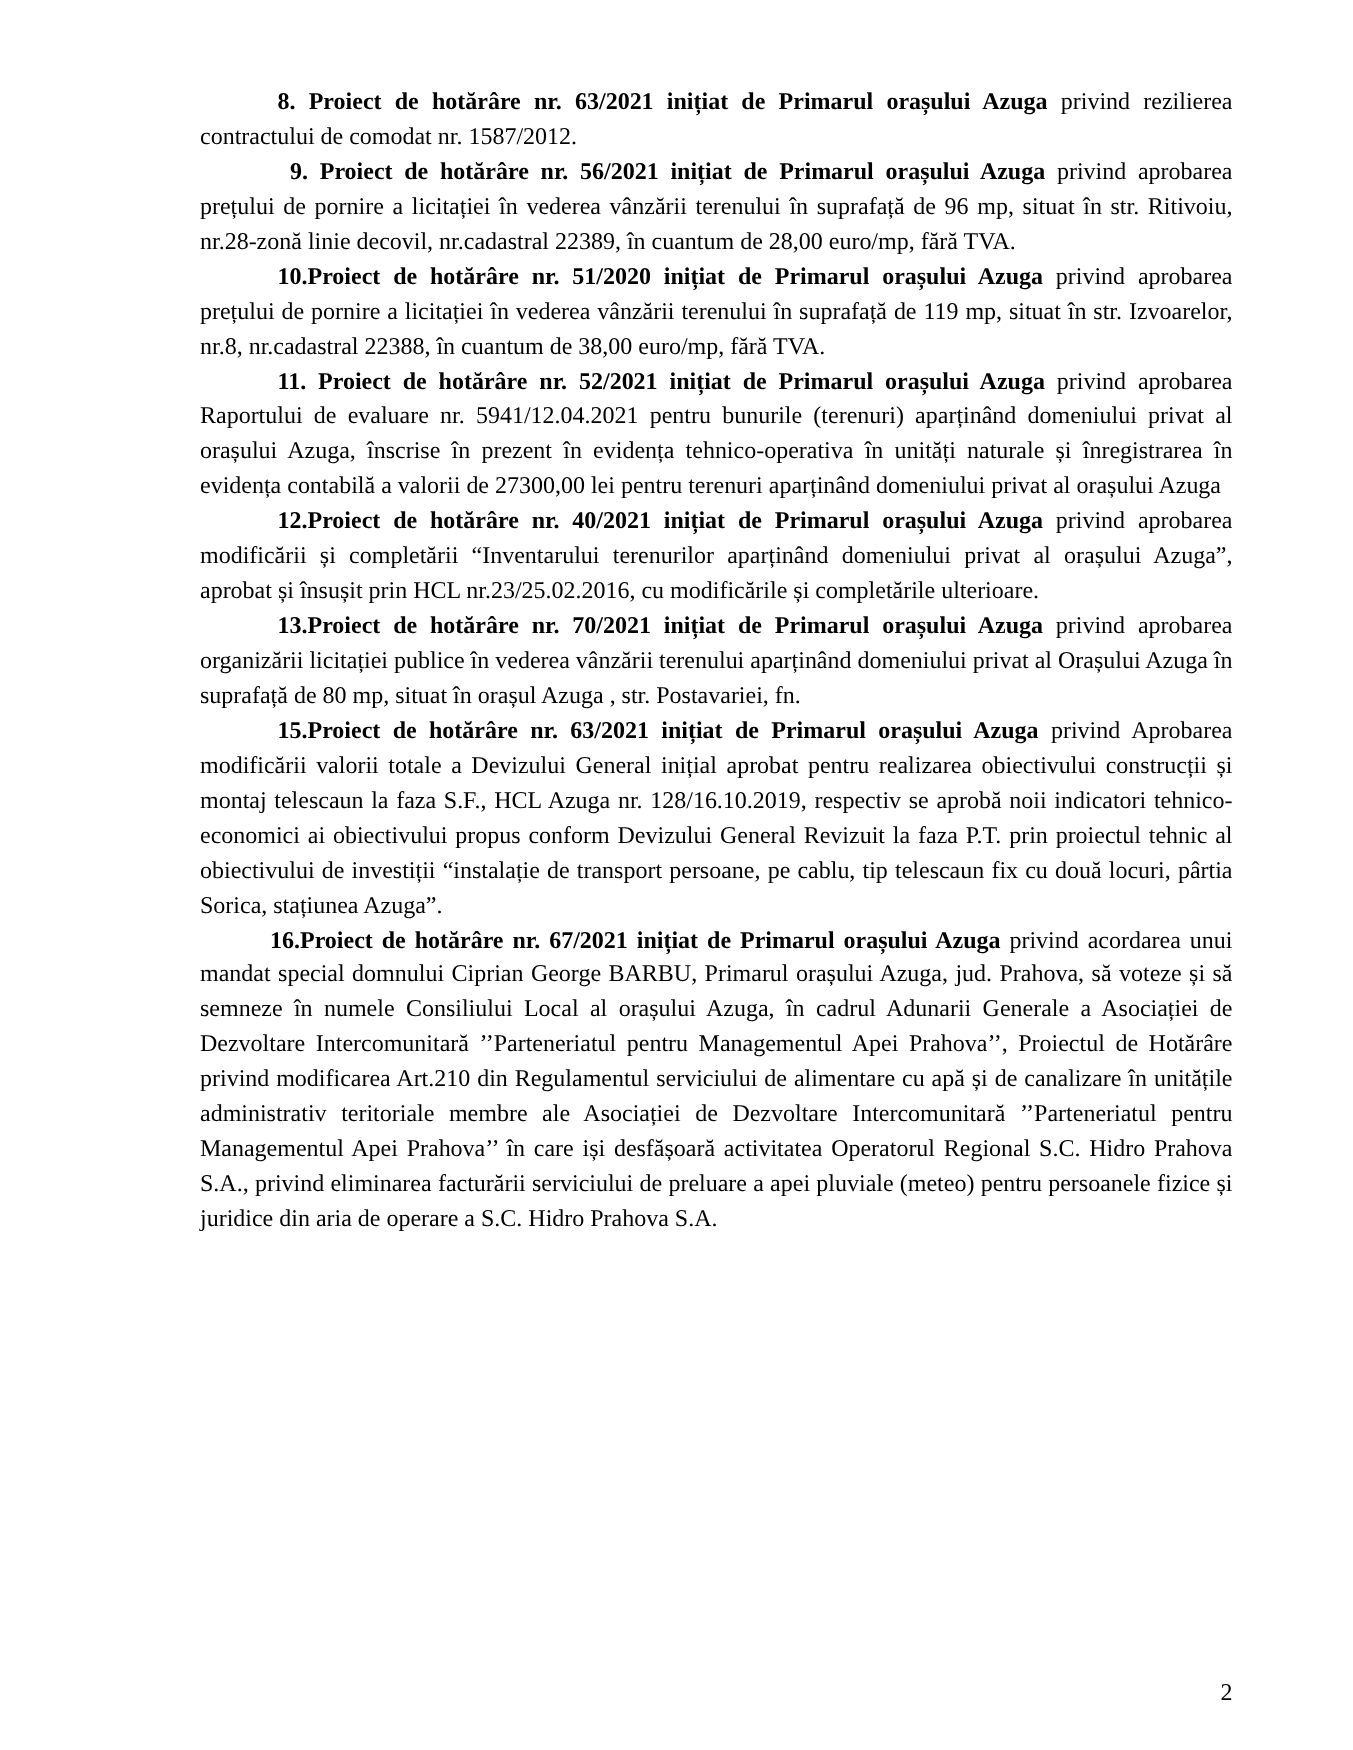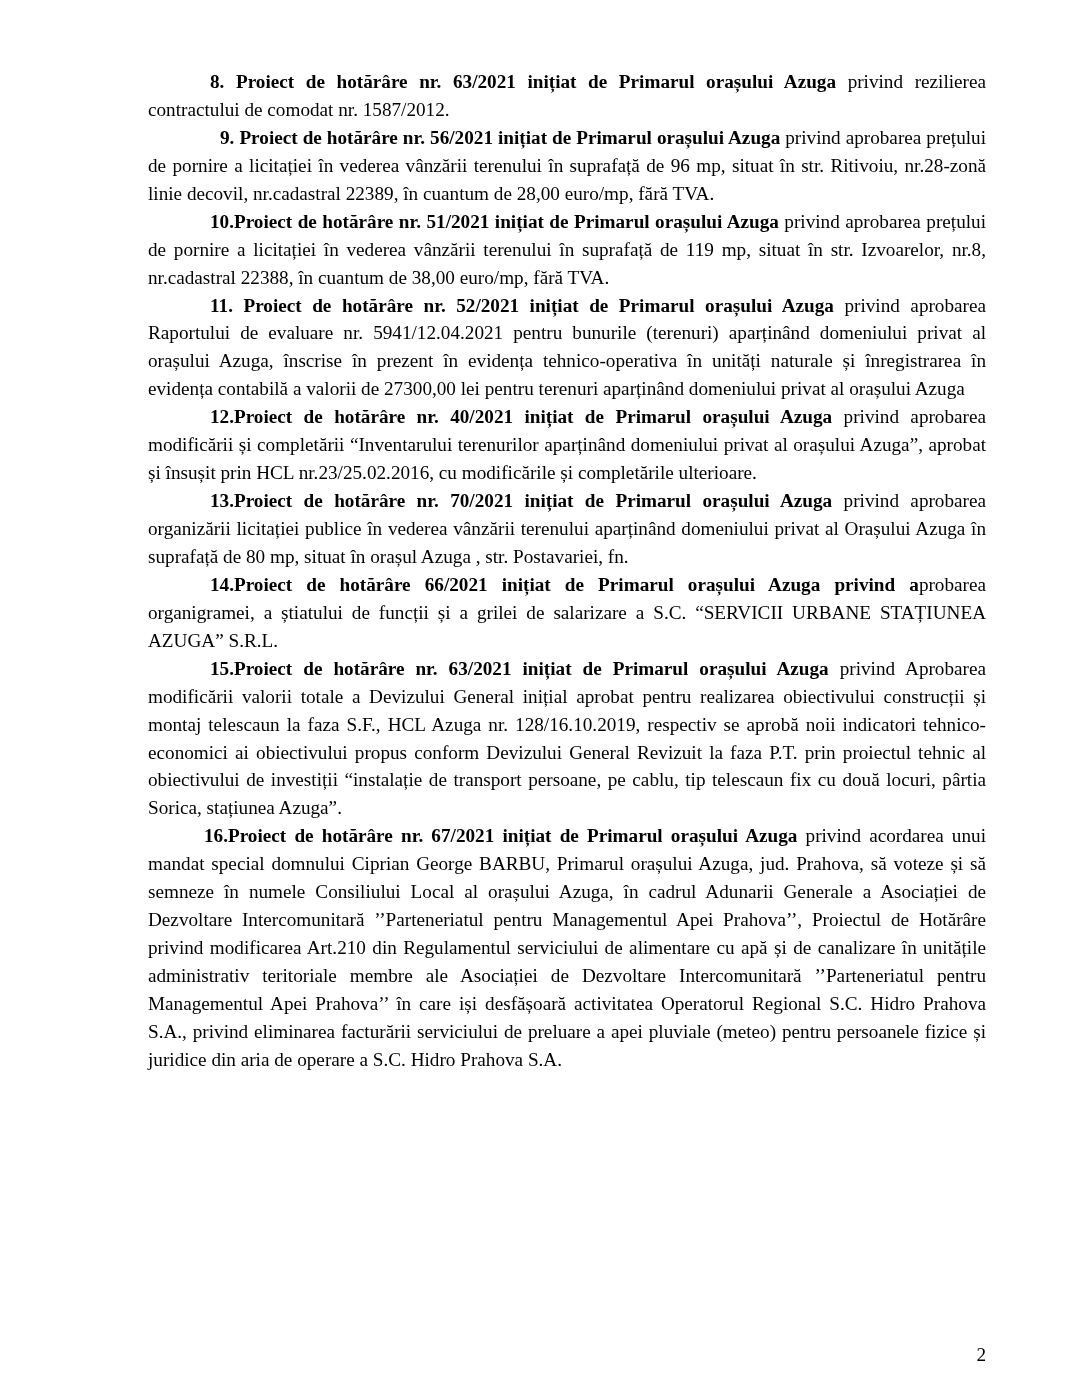--- a/index.html
+++ b/index.html
@@ -18,20 +18,21 @@
     background: #ffffff;
     box-sizing: border-box;
     padding: 68px 96px 40px 148px;
     overflow: hidden;
   }
   .doc-body {
     font-size: 19.2px;
     line-height: 1.455;
     text-align: justify;
     text-justify: inter-word;
+    margin-left: 12px;
   }
   p.para {
     margin: 0;
     text-indent: 62px;
     text-align: justify;
   }
   p.para.indent-small {
     text-indent: 56px;
   }
   p.para.indent-large {
@@ -56,38 +57,35 @@
 
     <p class="para">
       <span class="b">8. Proiect de hotărâre nr. 63/2021 inițiat de Primarul orașului Azuga</span><span> privind rezilierea contractului de comodat nr. 1587/2012.</span>
     </p>
 
     <p class="para indent-large">
       <span class="b">9. Proiect de hotărâre nr. 56/2021 inițiat de Primarul orașului Azuga</span><span> privind aprobarea  prețului de pornire a licitației în vederea vânzării terenului în suprafață de 96 mp, situat în str. Ritivoiu, nr.28-zonă linie decovil, nr.cadastral 22389, în cuantum de  28,00 euro/mp, fără TVA.</span>
     </p>
 
     <p class="para">
-      <span class="b">10.Proiect de hotărâre nr. 51/2021 inițiat de Primarul orașului  Azuga</span><span> privind aprobarea prețului de pornire a licitației în vederea vânzării terenului în suprafață de 119 mp, situat în str. Izvoarelor, nr.8, nr.cadastral 22388, în cuantum de  38,00 euro/mp, fără TVA.</span>
+      <span class="b">10.Proiect de hotărâre nr. 51/2020 inițiat de Primarul orașului  Azuga</span><span> privind aprobarea prețului de pornire a licitației în vederea vânzării terenului în suprafață de 119 mp, situat în str. Izvoarelor, nr.8, nr.cadastral 22388, în cuantum de  38,00 euro/mp, fără TVA.</span>
     </p>
 
     <p class="para">
       <span class="b">11. Proiect de hotărâre nr. 52/2021 inițiat de Primarul orașului Azuga</span><span> privind aprobarea Raportului de evaluare nr. 5941/12.04.2021   pentru bunurile (terenuri) aparținând domeniului privat al  orașului Azuga, înscrise în prezent în evidența tehnico-operativa în unități naturale și înregistrarea în evidența contabilă a valorii de 27300,00 lei  pentru terenuri aparținând domeniului privat al orașului Azuga</span>
     </p>
 
     <p class="para">
       <span class="b">12.Proiect de hotărâre nr. 40/2021 inițiat de Primarul orașului  Azuga</span><span> privind aprobarea modificării și completării  “Inventarului  terenurilor aparținând domeniului privat al orașului Azuga”, aprobat și însușit prin HCL nr.23/25.02.2016, cu modificările și completările ulterioare.</span>
     </p>
 
     <p class="para">
       <span class="b">13.Proiect de hotărâre nr. 70/2021 inițiat de Primarul orașului  Azuga</span><span> privind aprobarea organizării licitației publice în vederea  vânzării terenului aparținând domeniului privat al Orașului Azuga în suprafață de 80 mp, situat în orașul Azuga , str. Postavariei, fn.</span>
     </p>
 
-    <p class="para">
-      <span class="b">14.Proiect de hotărâre 66/2021 inițiat de Primarul orașului Azuga privind a</span><span>probarea organigramei, a știatului de funcții și a grilei de salarizare a S.C.  “SERVICII URBANE STAȚIUNEA AZUGA” S.R.L.</span>
-    </p>
 
     <p class="para">
       <span class="b">15.Proiect de hotărâre nr. 63/2021 inițiat de Primarul orașului   Azuga</span><span> privind Aprobarea modificării valorii totale a Devizului General inițial aprobat pentru realizarea obiectivului construcții și montaj telescaun la faza S.F., HCL Azuga nr. 128/16.10.2019, respectiv se aprobă noii indicatori tehnico-economici ai obiectivului propus conform Devizului General Revizuit la faza P.T. prin proiectul tehnic al obiectivului de investiții “instalație de transport persoane, pe cablu, tip telescaun fix cu două locuri, pârtia Sorica, stațiunea Azuga”.</span>
     </p>
 
     <p class="para indent-small">
       <span class="b">16.Proiect de hotărâre nr. 67/2021 inițiat de Primarul orașului  Azuga</span><span> privind acordarea unui mandat special domnului Ciprian George BARBU, Primarul orașului Azuga, jud. Prahova, să voteze și să semneze în numele Consiliului Local al orașului Azuga, în cadrul Adunarii Generale a Asociației de Dezvoltare Intercomunitară ’’Parteneriatul pentru Managementul Apei Prahova’’, Proiectul de Hotărâre privind modificarea Art.210 din Regulamentul serviciului de alimentare cu apă și de canalizare în unitățile administrativ teritoriale membre ale Asociației de Dezvoltare Intercomunitară ’’Parteneriatul pentru Managementul Apei Prahova’’ în care iși desfășoară activitatea Operatorul Regional S.C. Hidro Prahova S.A., privind eliminarea facturării serviciului de preluare a apei pluviale (meteo) pentru persoanele fizice și juridice din aria de operare a S.C. Hidro Prahova S.A.</span>
     </p>
 
 

